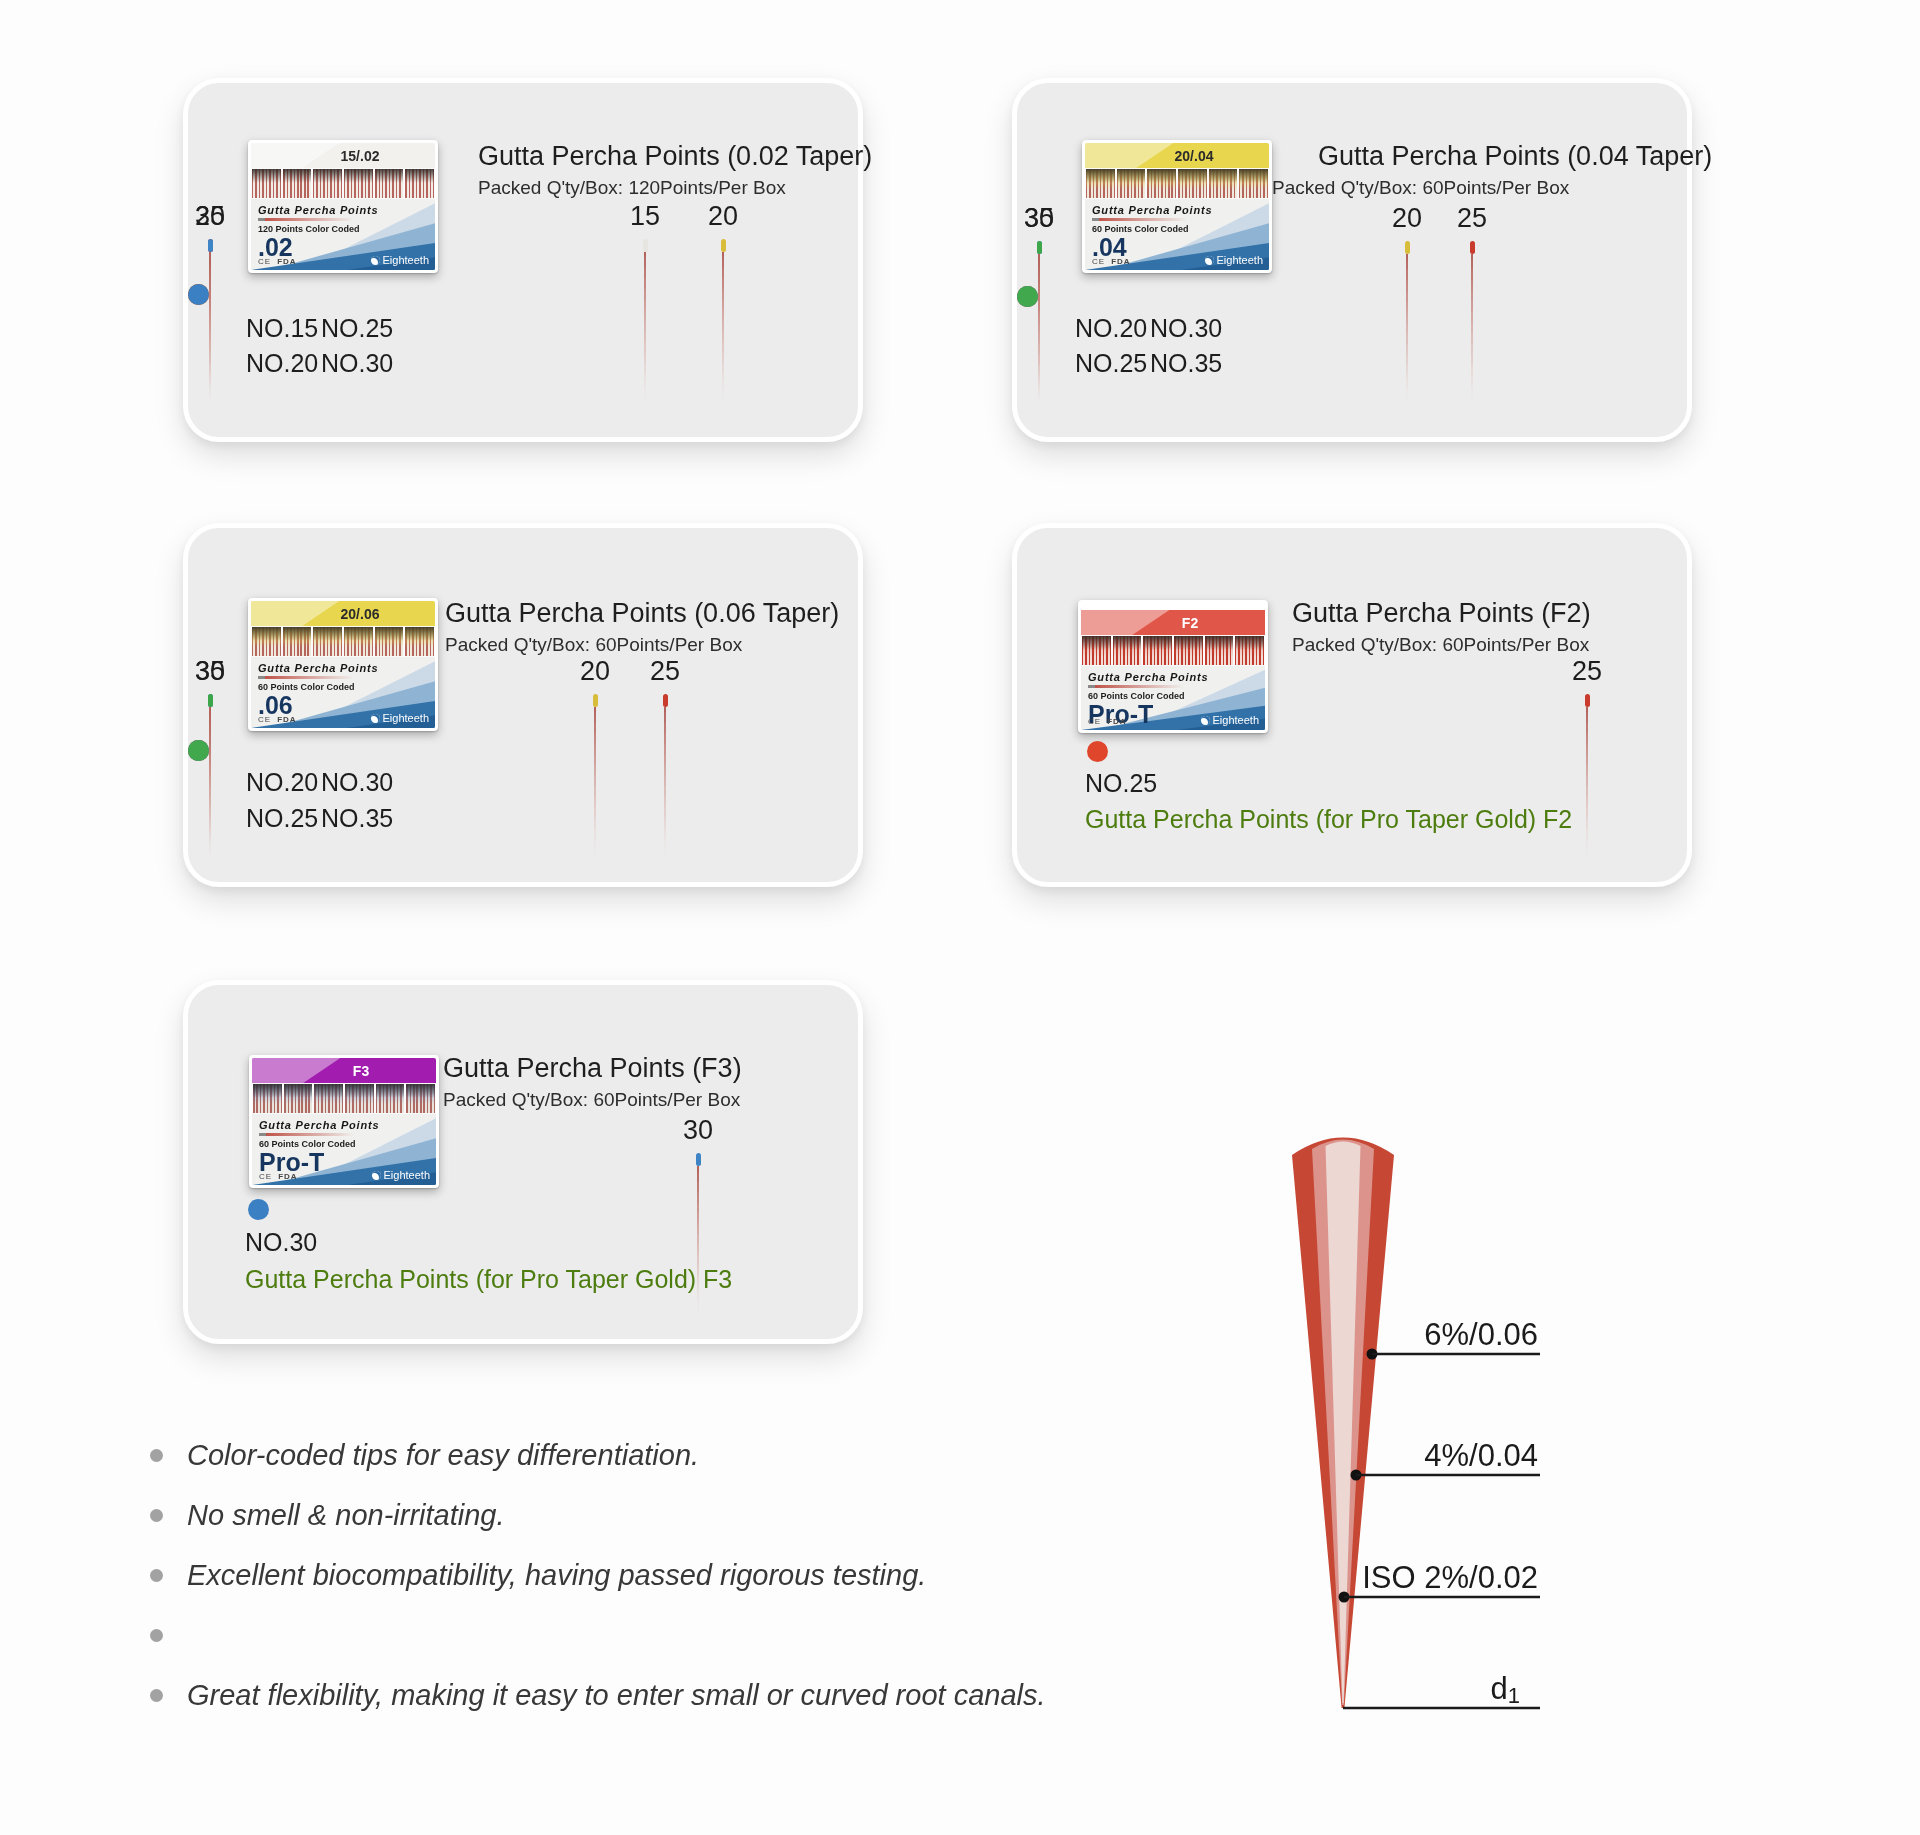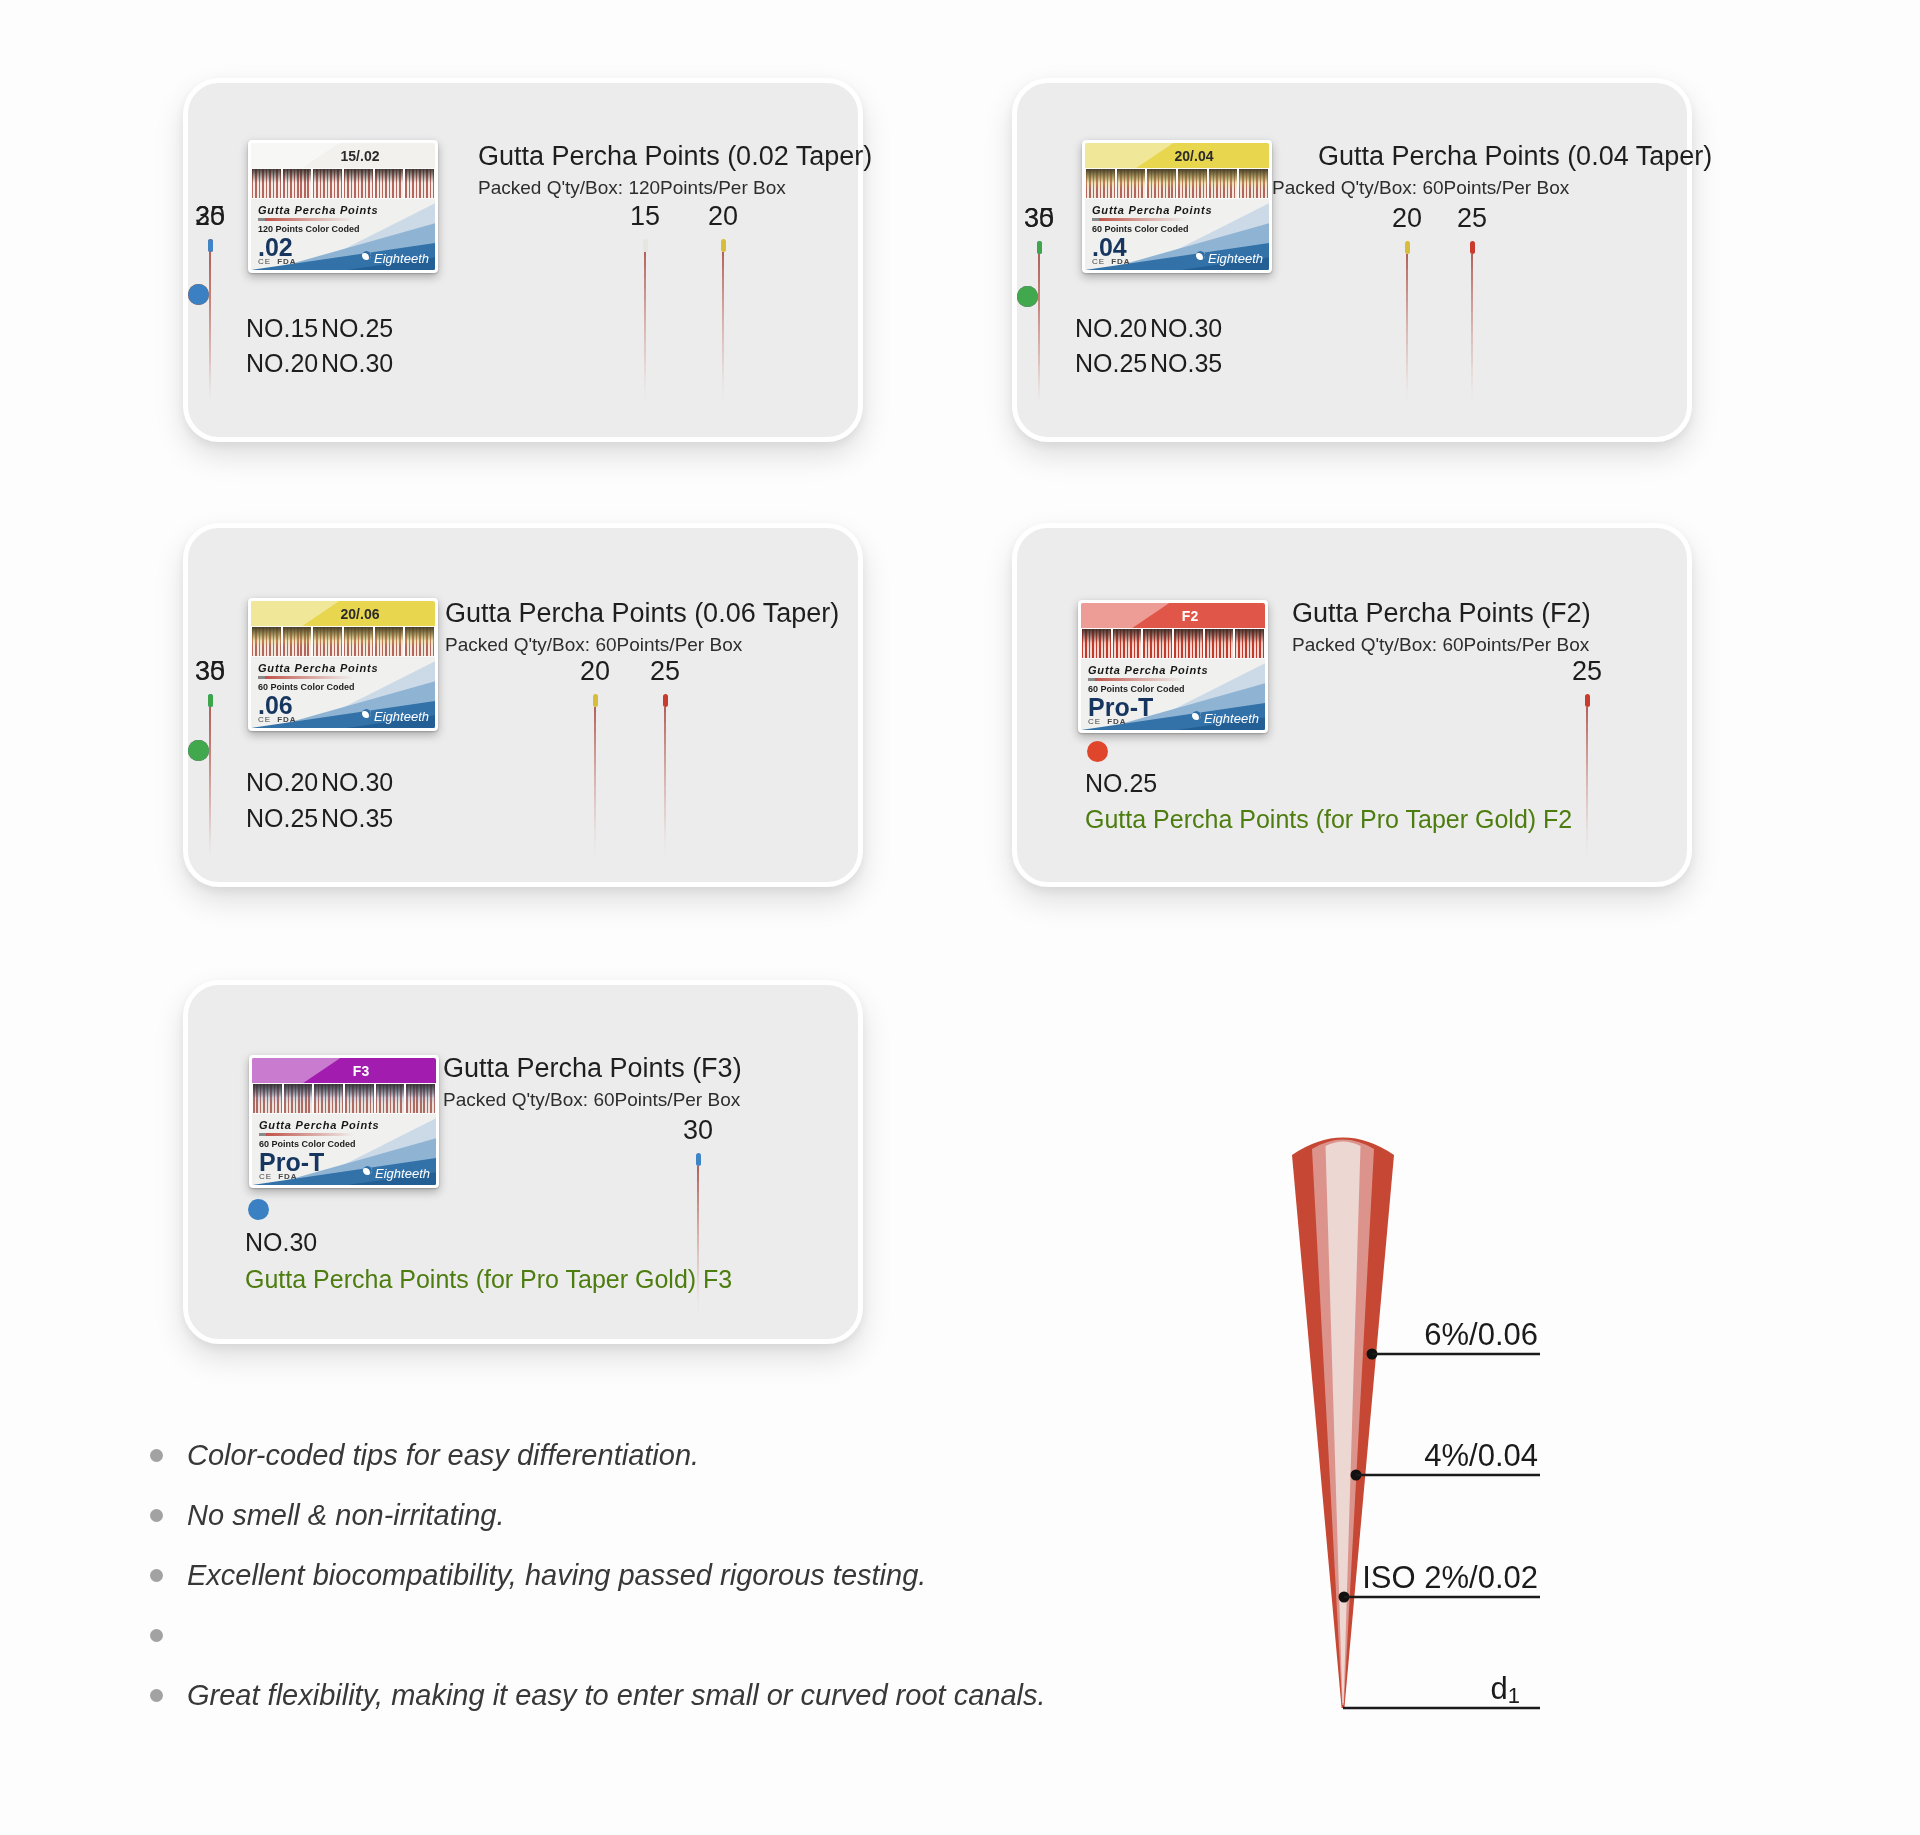--- a/index.html
+++ b/index.html
@@ -54,22 +54,22 @@
   .w3{background:#3272a9;clip-path:polygon(100% 62%,100% 100%,0% 100%);}
   .w4{background:#235e95;clip-path:polygon(100% 82%,100% 100%,52% 100%);}
   .brand{position:relative;z-index:2;font-size:11px;font-weight:bold;font-style:italic;
          letter-spacing:0.8px;color:#161616;white-space:nowrap;}
   .redrule{position:relative;z-index:2;width:96px;height:3px;margin:2px 0 3px;
          background:linear-gradient(90deg,#8a8a8a 0 7px,#bf544a 7px,rgba(191,84,74,0));}
   .coded{position:relative;z-index:2;font-size:9px;font-weight:bold;color:#1d1d1d;white-space:nowrap;}
   .code{position:relative;z-index:2;font-size:25px;font-weight:bold;color:#17365f;line-height:1.05;}
   .certs{position:absolute;z-index:3;left:7px;bottom:4px;font-size:8px;color:#454545;letter-spacing:1px;}
   .certs .fda{font-weight:bold;margin-left:6px;}
-  .pbox-logo{position:absolute;z-index:3;right:6px;bottom:4px;display:flex;align-items:flex-start;gap:3px;
-             color:#ffffff;font-size:13px;font-style:italic;}
+  .pbox-logo{position:absolute;z-index:3;right:6px;bottom:4px;display:flex;align-items:center;gap:3px;
+             color:#ffffff;font-size:11px;}
   .pbox-logo::before{content:"";width:9px;height:9px;border-radius:50%;background:#ffffff;
              box-shadow:inset -2px 2px 0 #2f6da6;}
 
   
   .size{position:absolute;width:44px;text-align:center;}
   .size-label{font-size:27px;color:#1d1d1d;}
   .needle{margin:7px auto 0;width:5px;}
   .cap{width:5px;height:13px;border-radius:2.5px;margin:0 auto;}
   .nbody{width:5px;height:152px;margin:0 auto;
          background:linear-gradient(180deg,#b2625a 0%,#c47d75 35%,#d4a29b 70%,rgba(212,162,155,0) 100%);
@@ -324,21 +324,21 @@
     <div class="dot" style="background-color: rgb(224, 70, 43);"></div>
     <div class="dot" style="background-color: rgb(60, 128, 196);"></div>
     <div class="dot" style="background-color: rgb(66, 168, 77);"></div>
     <div class="no-row no-r1"><span class="no-a">NO.20</span><span>NO.30</span></div>
     <div class="no-row no-r2"><span class="no-a">NO.25</span><span>NO.35</span></div>
   </section>
 
   <section class="card c4">
     <div class="pbox">
       <div class="pbox-in">
-        <div class="pbox-header" style="background-color: rgb(224, 87, 74); color: rgb(255, 255, 255);">
+        <div class="pbox-header" style="background-color: rgb(224, 87, 74); color: rgb(255, 255, 255); margin-top: 7px;">
           <span>F2</span>
         </div>
         <div class="pbox-slots">
           <div class="slot"></div>
             <div class="slot"></div>
             <div class="slot"></div>
           <div class="slot"></div>
             <div class="slot"></div>
             <div class="slot"></div>
         </div>

